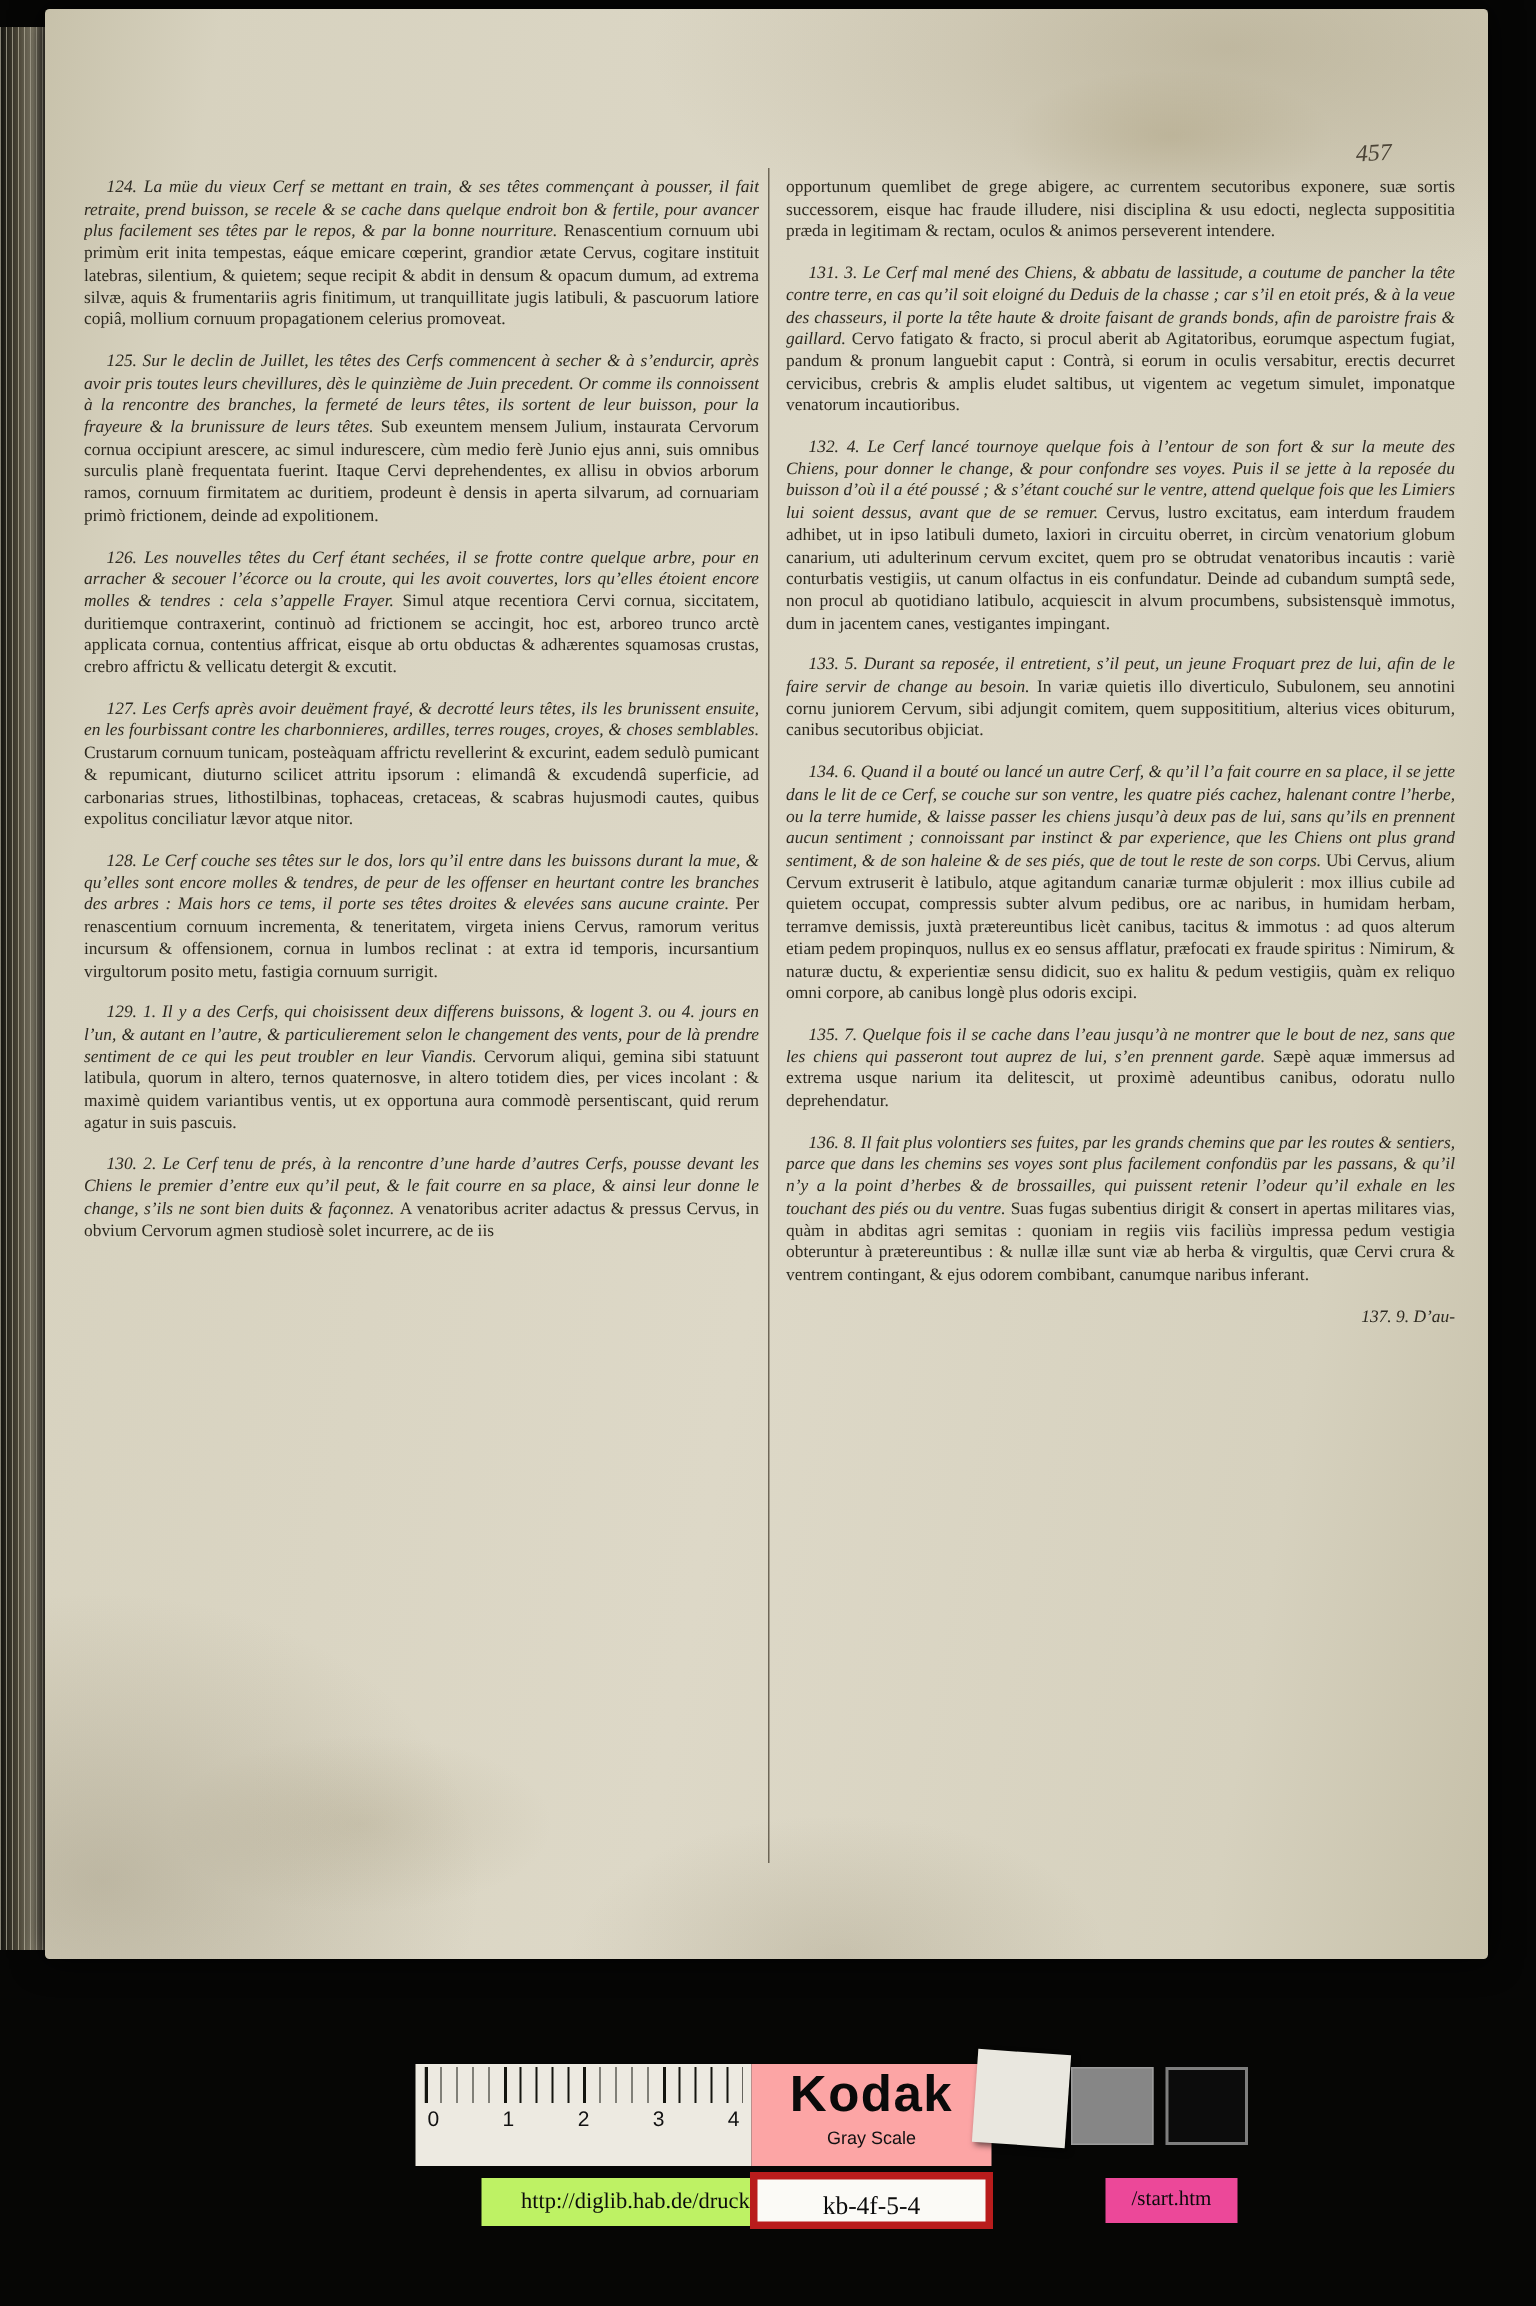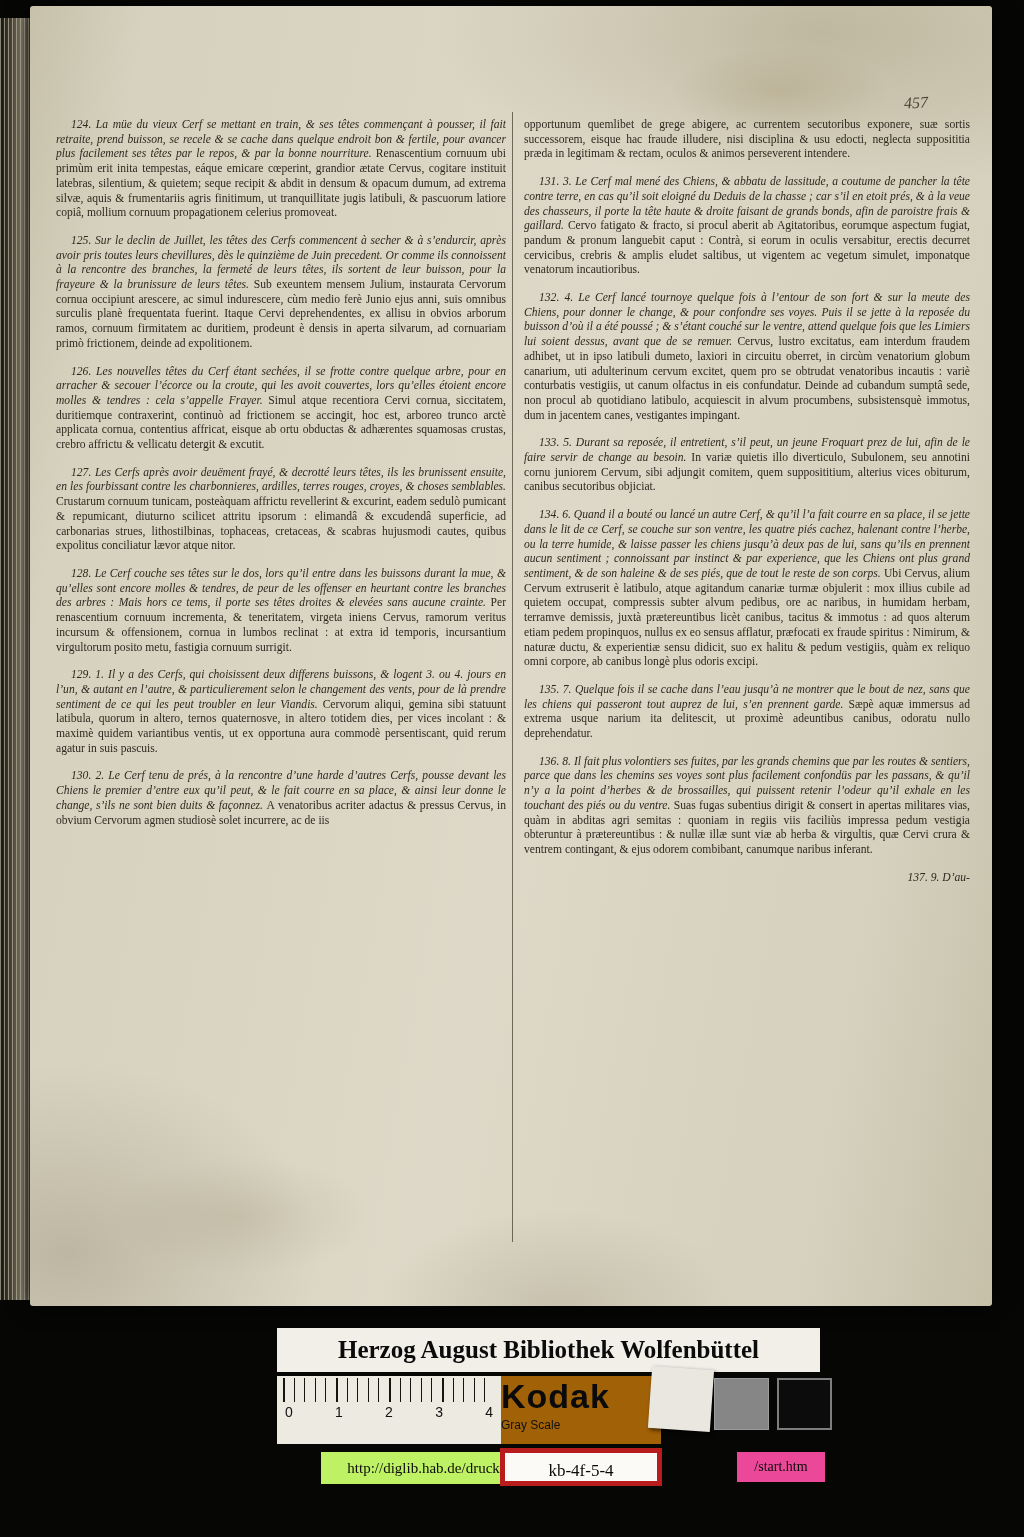--- a/index.html
+++ b/index.html
@@ -62,21 +62,21 @@
   .ticks { position:absolute; left:6px; top:2px; right:6px; height:24px;
     background-image:
       repeating-linear-gradient(to right, #15150f 0 1px, rgba(0,0,0,0) 1px 10.6px),
       repeating-linear-gradient(to right, #15150f 0 2px, rgba(0,0,0,0) 2px 53px);
     background-size:100% 12px, 100% 24px;
   }
   .nums { position:absolute; left:2px; right:2px; top:28px; display:flex;
     justify-content:space-between; padding:0 6px; font-size:14px; color:#111;
     font-family:"Liberation Sans", sans-serif; }
   .kodak-block { position:absolute; left:501px; top:66px; width:160px; height:68px;
-    background:#a16207; }
+    background:#fca5a5; text-align:center; }
   .kodak { font-family:"Liberation Sans", sans-serif; font-weight:bold;
     font-size:34px; line-height:40px; color:#0a0a0a; letter-spacing:1px; }
   .grayscale-label { font-family:"Liberation Sans", sans-serif; font-size:12px;
     color:#111; margin-top:2px; }
   .patch { position:absolute; }
   .patch-white { left:650px; top:58px; width:62px; height:62px; background:#e9e7df;
     transform:rotate(4deg); box-shadow:2px 2px 4px rgba(0,0,0,.6); }
   .patch-gray  { left:714px; top:68px; width:55px; height:52px; background:#868686;
     border:1px solid #9c9c9c; }
   .patch-black { left:777px; top:68px; width:55px; height:52px; background:#0c0c0c;
@@ -121,21 +121,20 @@
         <div class="para"><span class="pnum">132. </span><span class="fr">4. Le Cerf lancé tournoye quelque fois à l’entour de son fort &amp; sur la meute des Chiens, pour donner le change, &amp; pour confondre ses voyes. Puis il se jette à la reposée du buisson d’où il a été poussé ; &amp; s’étant couché sur le ventre, attend quelque fois que les Limiers lui soient dessus, avant que de se remuer.  </span><span class="la">Cervus, lustro excitatus, eam interdum fraudem adhibet, ut in ipso latibuli dumeto, laxiori in circuitu oberret, in circùm venatorium globum canarium, uti adulterinum cervum excitet, quem pro se obtrudat venatoribus incautis : variè conturbatis vestigiis, ut canum olfactus in eis confundatur. Deinde ad cubandum sumptâ sede, non procul ab quotidiano latibulo, acquiescit in alvum procumbens, subsistensquè immotus, dum in jacentem canes, vestigantes impingant.</span></div>
         <div class="para"><span class="pnum">133. </span><span class="fr">5. Durant sa reposée, il entretient, s’il peut, un jeune Froquart prez de lui, afin de le faire servir de change au besoin.  </span><span class="la">In variæ quietis illo diverticulo, Subulonem, seu annotini cornu juniorem Cervum, sibi adjungit comitem, quem supposititium, alterius vices obiturum, canibus secutoribus objiciat.</span></div>
         <div class="para"><span class="pnum">134. </span><span class="fr">6. Quand il a bouté ou lancé un autre Cerf, &amp; qu’il l’a fait courre en sa place, il se jette dans le lit de ce Cerf, se couche sur son ventre, les quatre piés cachez, halenant contre l’herbe, ou la terre humide, &amp; laisse passer les chiens jusqu’à deux pas de lui, sans qu’ils en prennent aucun sentiment ; connoissant par instinct &amp; par experience, que les Chiens ont plus grand sentiment, &amp; de son haleine &amp; de ses piés, que de tout le reste de son corps.  </span><span class="la">Ubi Cervus, alium Cervum extruserit è latibulo, atque agitandum canariæ turmæ objulerit : mox illius cubile ad quietem occupat, compressis subter alvum pedibus, ore ac naribus, in humidam herbam, terramve demissis, juxtà prætereuntibus licèt canibus, tacitus &amp; immotus : ad quos alterum etiam pedem propinquos, nullus ex eo sensus afflatur, præfocati ex fraude spiritus : Nimirum, &amp; naturæ ductu, &amp; experientiæ sensu didicit, suo ex halitu &amp; pedum vestigiis, quàm ex reliquo omni corpore, ab canibus longè plus odoris excipi.</span></div>
         <div class="para"><span class="pnum">135. </span><span class="fr">7. Quelque fois il se cache dans l’eau jusqu’à ne montrer que le bout de nez, sans que les chiens qui passeront tout auprez de lui, s’en prennent garde.  </span><span class="la">Sæpè aquæ immersus ad extrema usque narium ita delitescit, ut proximè adeuntibus canibus, odoratu nullo deprehendatur.</span></div>
         <div class="para"><span class="pnum">136. </span><span class="fr">8. Il fait plus volontiers ses fuites, par les grands chemins que par les routes &amp; sentiers, parce que dans les chemins ses voyes sont plus facilement confondüs par les passans, &amp; qu’il n’y a la point d’herbes &amp; de brossailles, qui puissent retenir l’odeur qu’il exhale en les touchant des piés ou du ventre.  </span><span class="la">Suas fugas subentius dirigit &amp; consert in apertas militares vias, quàm in abditas agri semitas : quoniam in regiis viis faciliùs impressa pedum vestigia obteruntur à prætereuntibus : &amp; nullæ illæ sunt viæ ab herba &amp; virgultis, quæ Cervi crura &amp; ventrem contingant, &amp; ejus odorem combibant, canumque naribus inferant.</span></div>
         <div class="para catchword">137. 9. D’au-</div>
       </div>
   </div>
 
   <div class="footer-card">
-    <div class="lib-strip">Herzog August Bibliothek Wolfenbüttel</div>
 
     <div class="ruler">
       <div class="ticks"></div>
       <div class="nums" id="ruler-nums">
           <span>0</span>
           <span>1</span>
           <span>2</span>
           <span>3</span>
           <span>4</span>
         </div>

